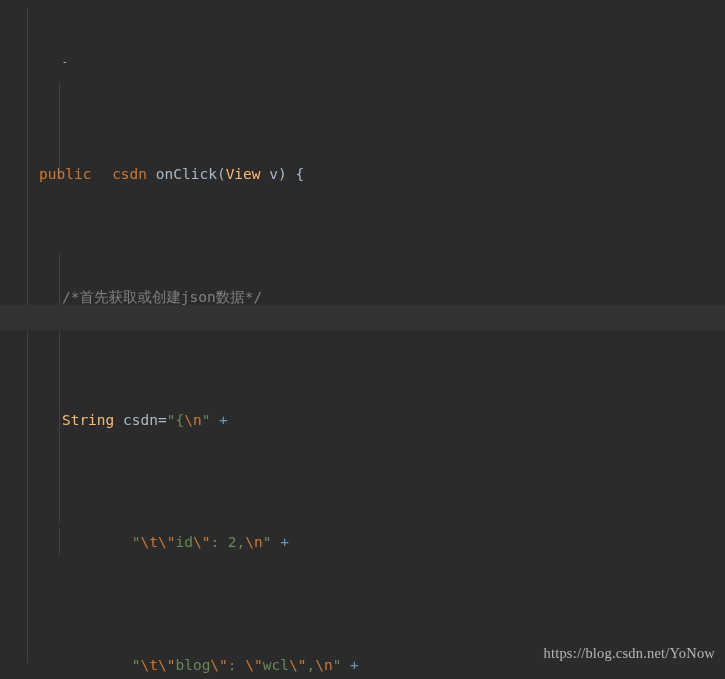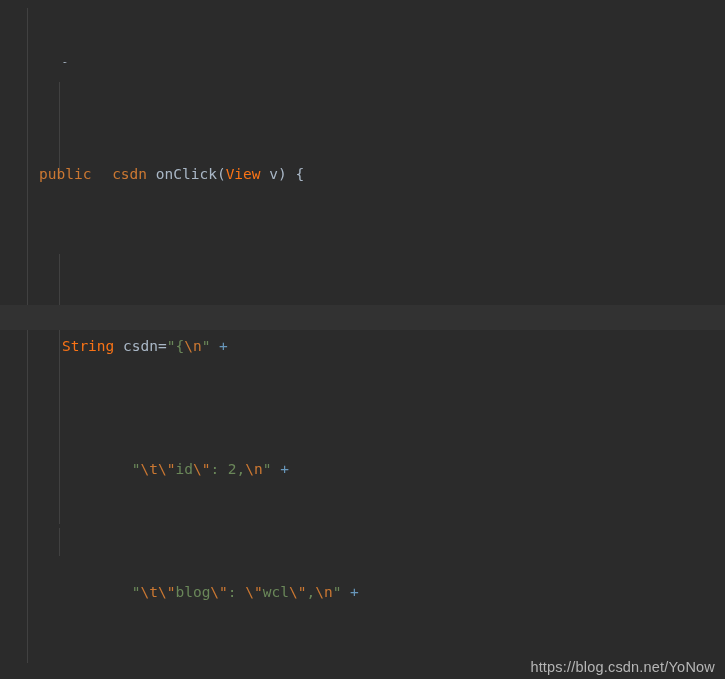--- a/index.html
+++ b/index.html
@@ -64,38 +64,38 @@
   .line.partial {
     height: 7px;
     overflow: hidden;
     line-height: 24.6px;
     margin-top: -17.6px;
   }
 
   
   .kw      { color: #cc7832; padding-left: 12px; }          
   .id      { color: #a9b7c6; }          
-  .cls     { color: #f97316; }          
+  .cls     { color: #fdba74; }          
   .str     { color: #6a8759; }          
   .esc     { color: #cc7832; }          
   .op      { color: #a9b7c6; }          
   .plus    { color: #6897bb; }          
   .cmt     { color: #808080; }
   .meth    { color: #a9b7c6; }
 
   
   .cmt, .cjk { font-family: "DejaVu Sans Mono", "Liberation Mono", "DejaVu Sans", monospace; }
 
   
   .watermark {
     position: absolute;
     right: 10px;
-    bottom: 4px;
+    bottom: 17px;
     color: #b6b6b6;
-    font-family: Liberation Sans, sans-serif;
+    font-family: Liberation Serif, serif;
     font-size: 14.5px;
     letter-spacing: .2px;
     white-space: nowrap;
   }
 </style>
 </head>
 <body>
 
 <div id="editor">
 
@@ -107,20 +107,21 @@
   <div class="current-line" style="top:305px;"></div>
 
   <div class="code">
 
     <div class="line partial"><span class="op">    }</span></div>
 
     
     <div class="line"><span class="kw">public</span> <span class="kw">csdn</span> <span class="meth">onClick</span><span class="op">(</span><span class="cls">View</span> <span class="id">v</span><span class="op">) {</span></div>
 
     
+    <div class="line">    <span class="cmt">/*首先获取或创建json数据*/</span></div>
 
     
     <div class="line">    <span class="cls">String</span> <span class="id">csdn</span><span class="op">=</span><span class="str">"{</span><span class="esc">\n</span><span class="str">"</span> <span class="plus">+</span></div>
 
     
     <div class="line">            <span class="str">"</span><span class="esc">\t</span><span class="esc">\"</span><span class="str">id</span><span class="esc">\"</span><span class="str">: </span><span class="str">2</span><span class="str">,</span><span class="esc">\n</span><span class="str">"</span> <span class="plus">+</span></div>
 
     
     <div class="line">            <span class="str">"</span><span class="esc">\t</span><span class="esc">\"</span><span class="str">blog</span><span class="esc">\"</span><span class="str">: </span><span class="esc">\"</span><span class="str">wcl</span><span class="esc">\"</span><span class="str">,</span><span class="esc">\n</span><span class="str">"</span> <span class="plus">+</span></div>
 

